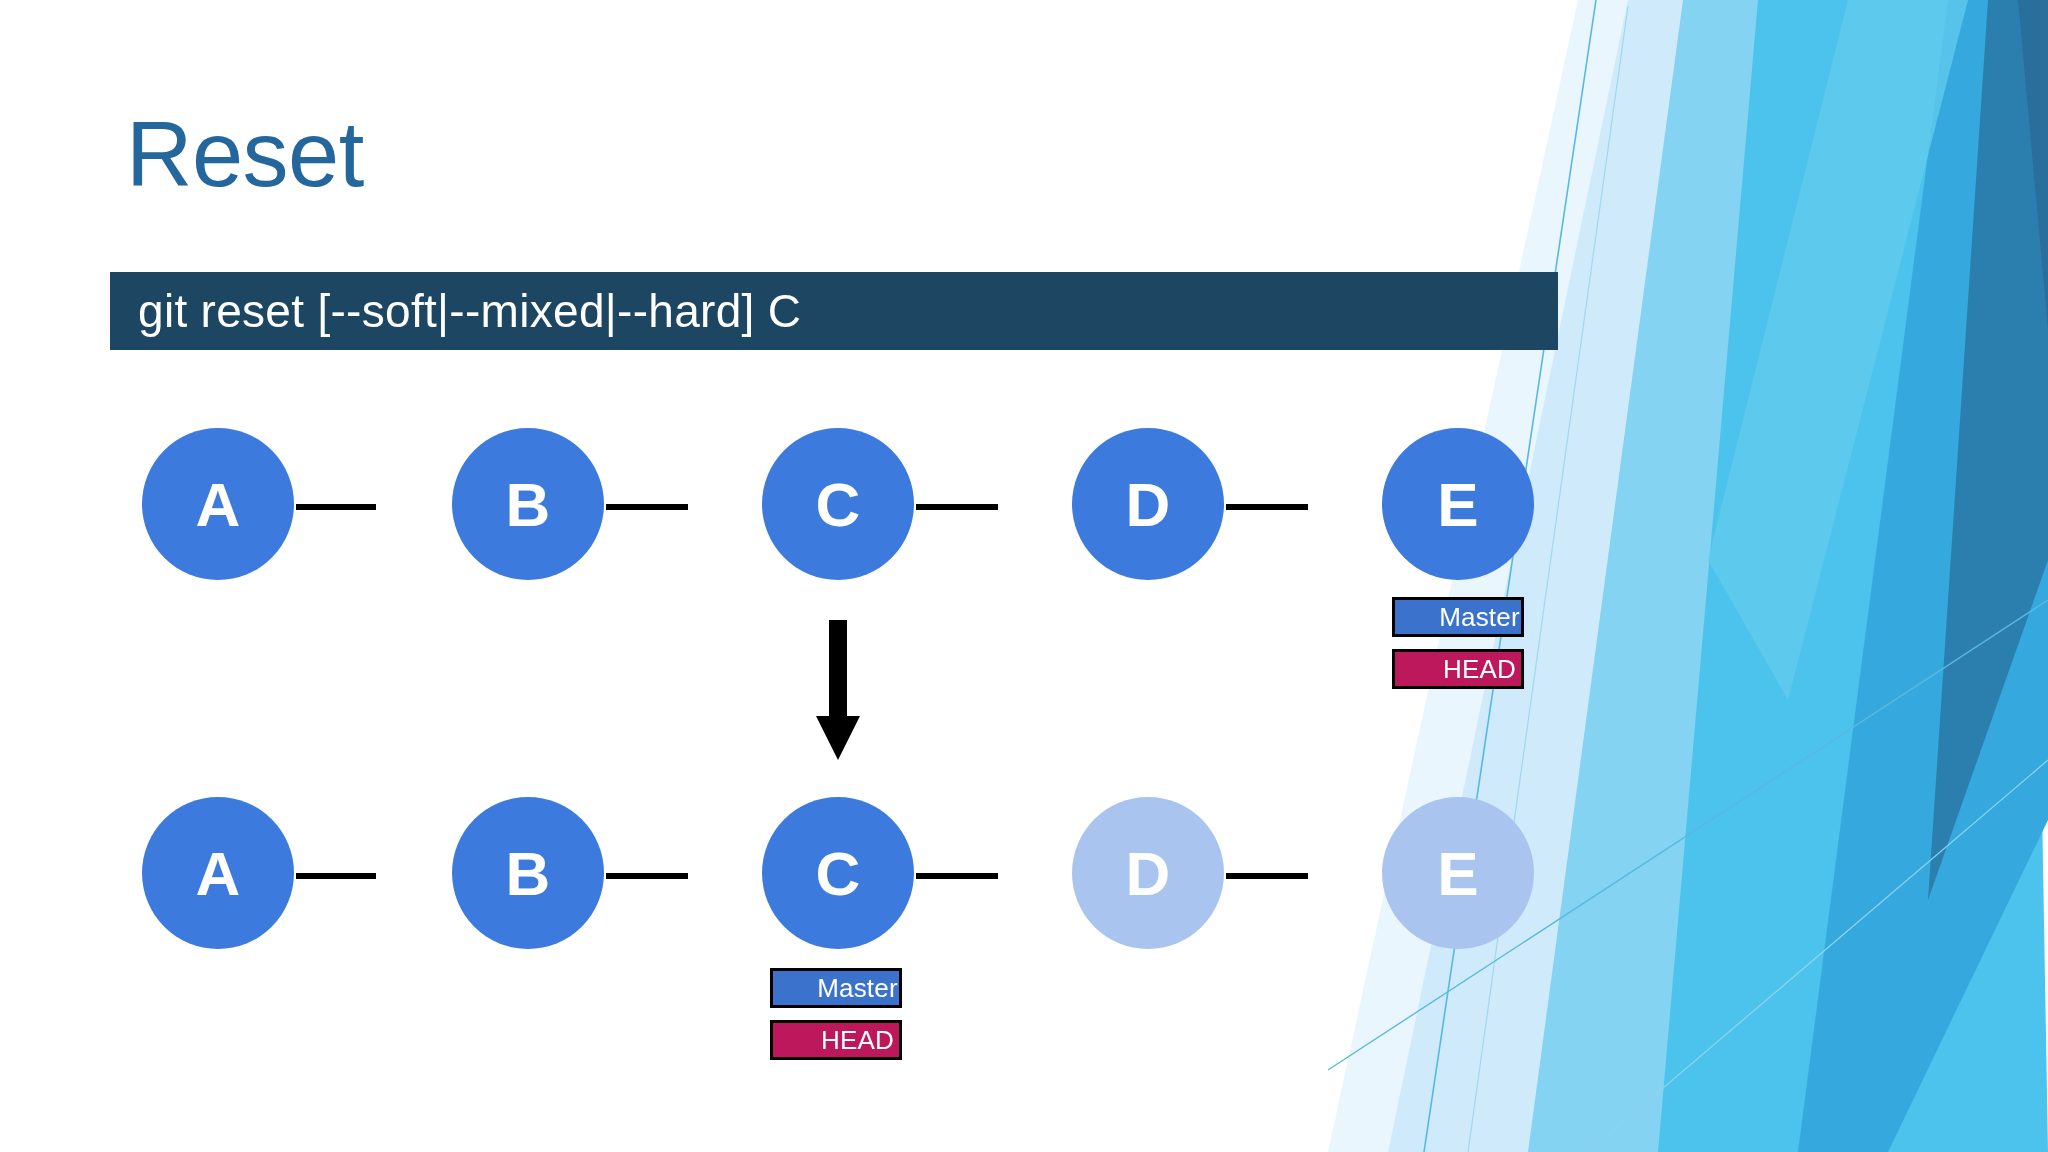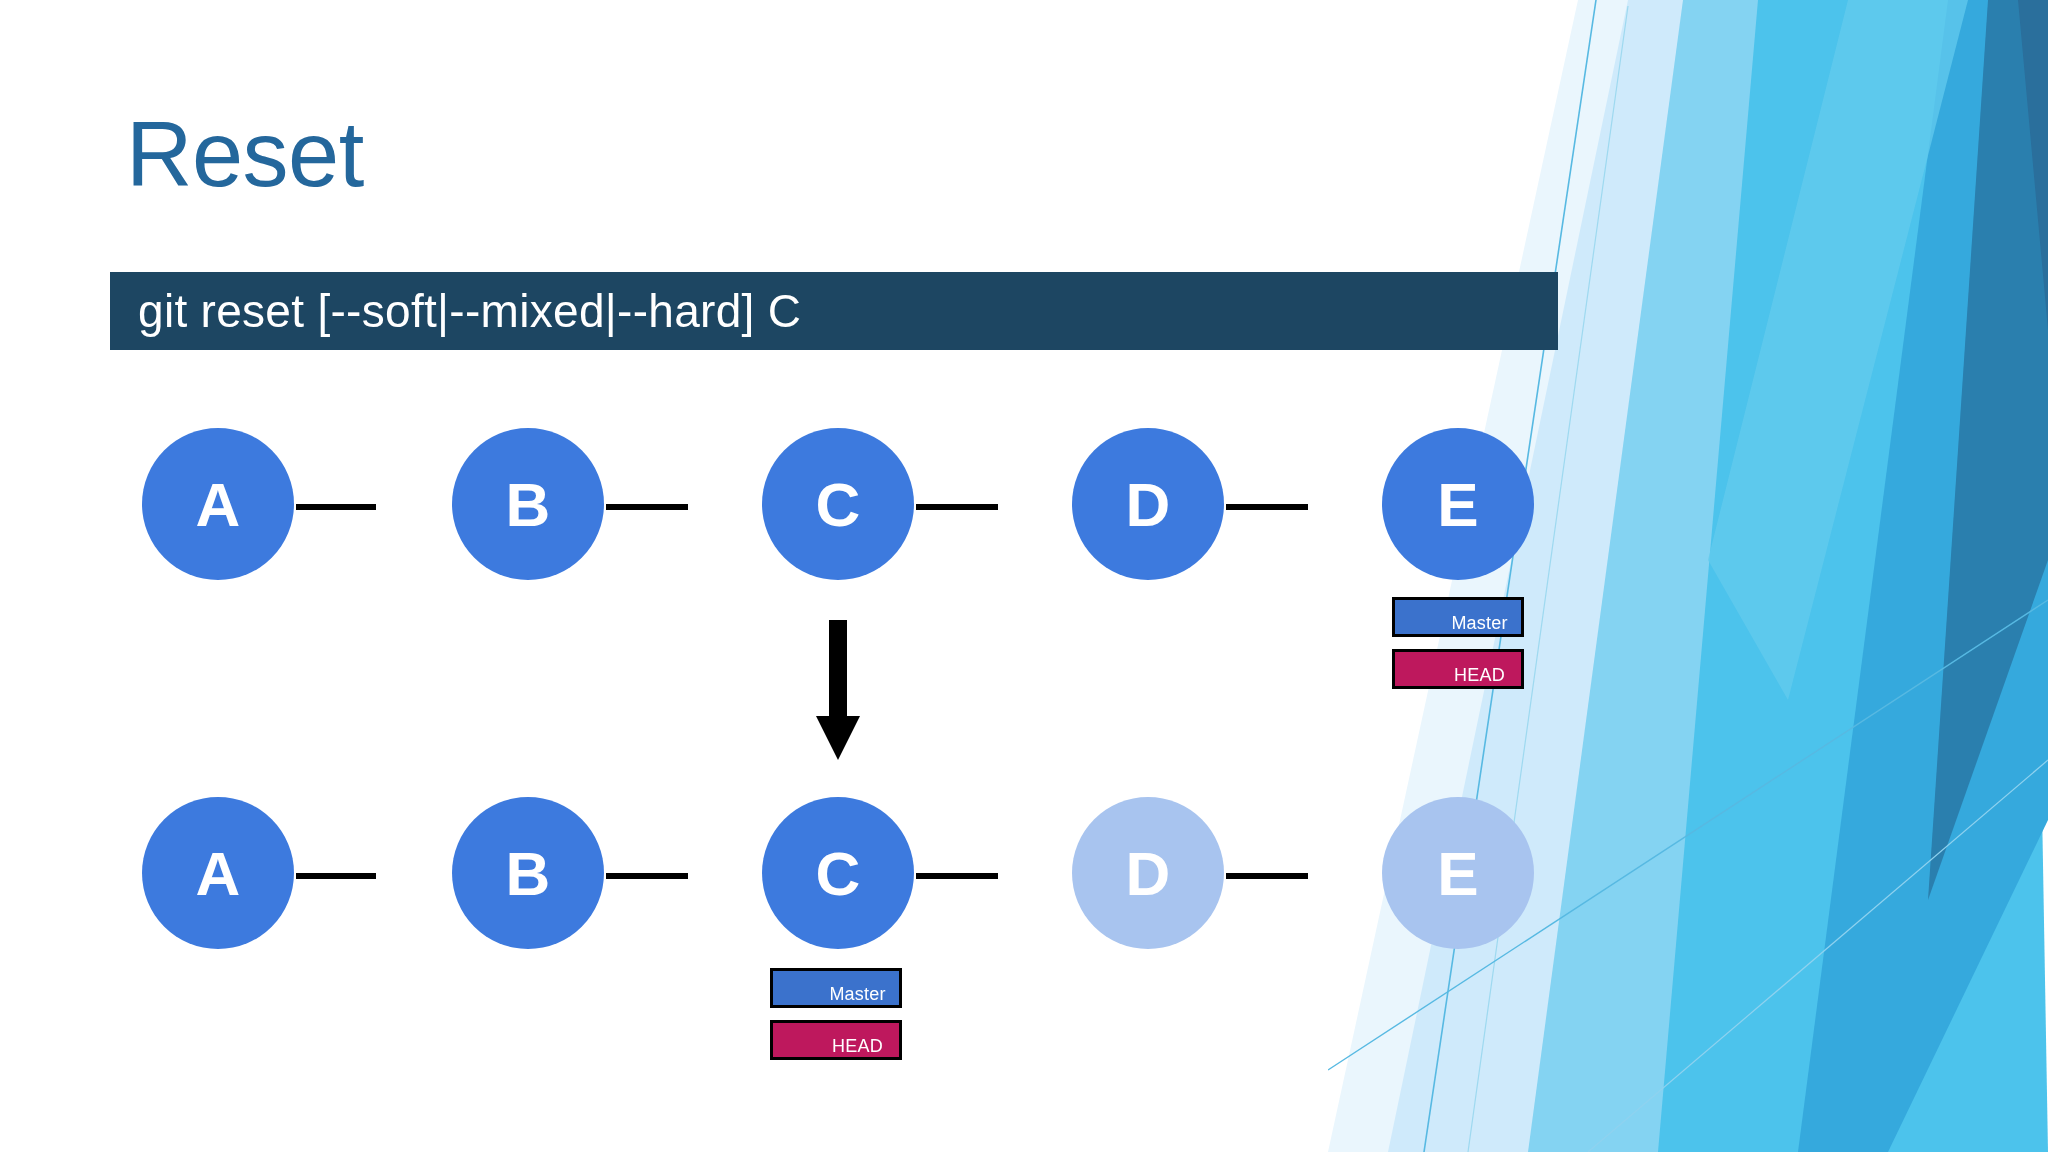--- a/index.html
+++ b/index.html
@@ -100,24 +100,24 @@
   }
   .node.faded {
     background: #a8c4ef;
   }
 
   
   .reflabel {
     position: absolute;
     border: 3px solid #000000;
     color: #ffffff;
-    font-size: 18px;
+    font-size: 26px;
     font-weight: normal;
     display: flex;
-    align-items: flex-end;
+    align-items: center;
     justify-content: center;
     box-sizing: border-box;
     height: 40px;
     width: 132px;
     letter-spacing: 0.2px;
     padding-left: 43px;
   }
   .reflabel.master { background: #3b72cc; }
   .reflabel.head   { background: #be185d; }
 

